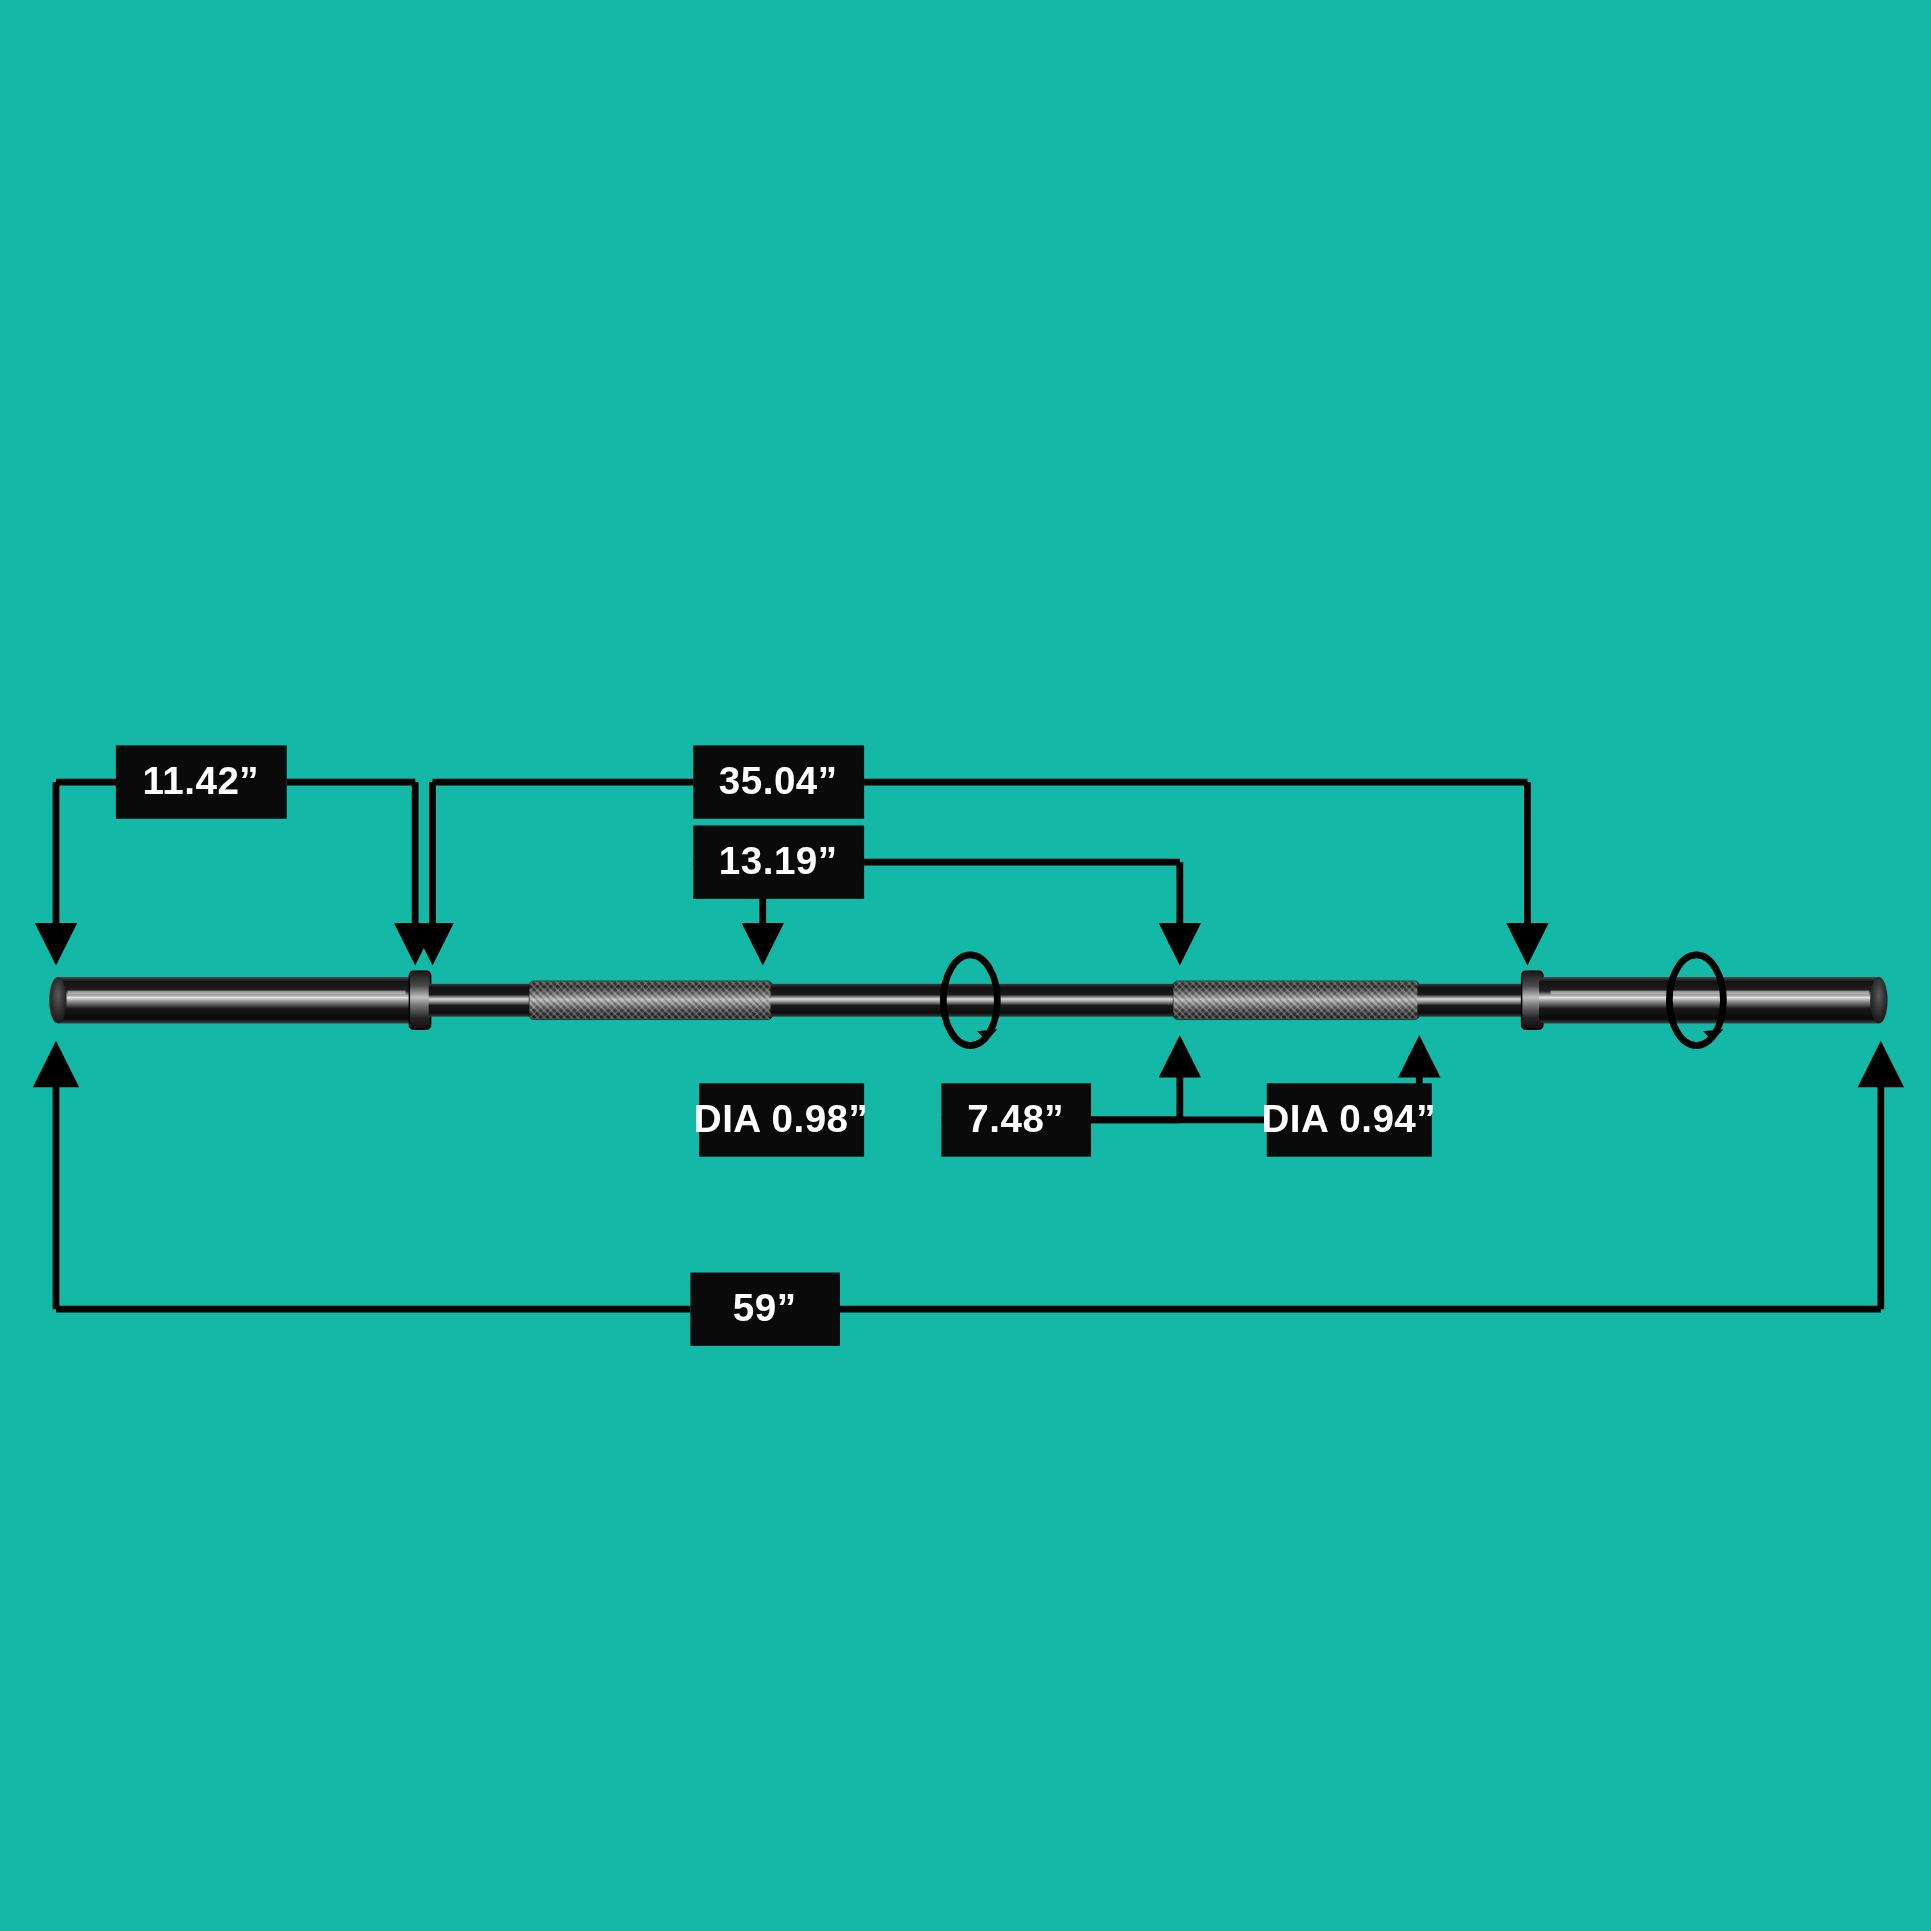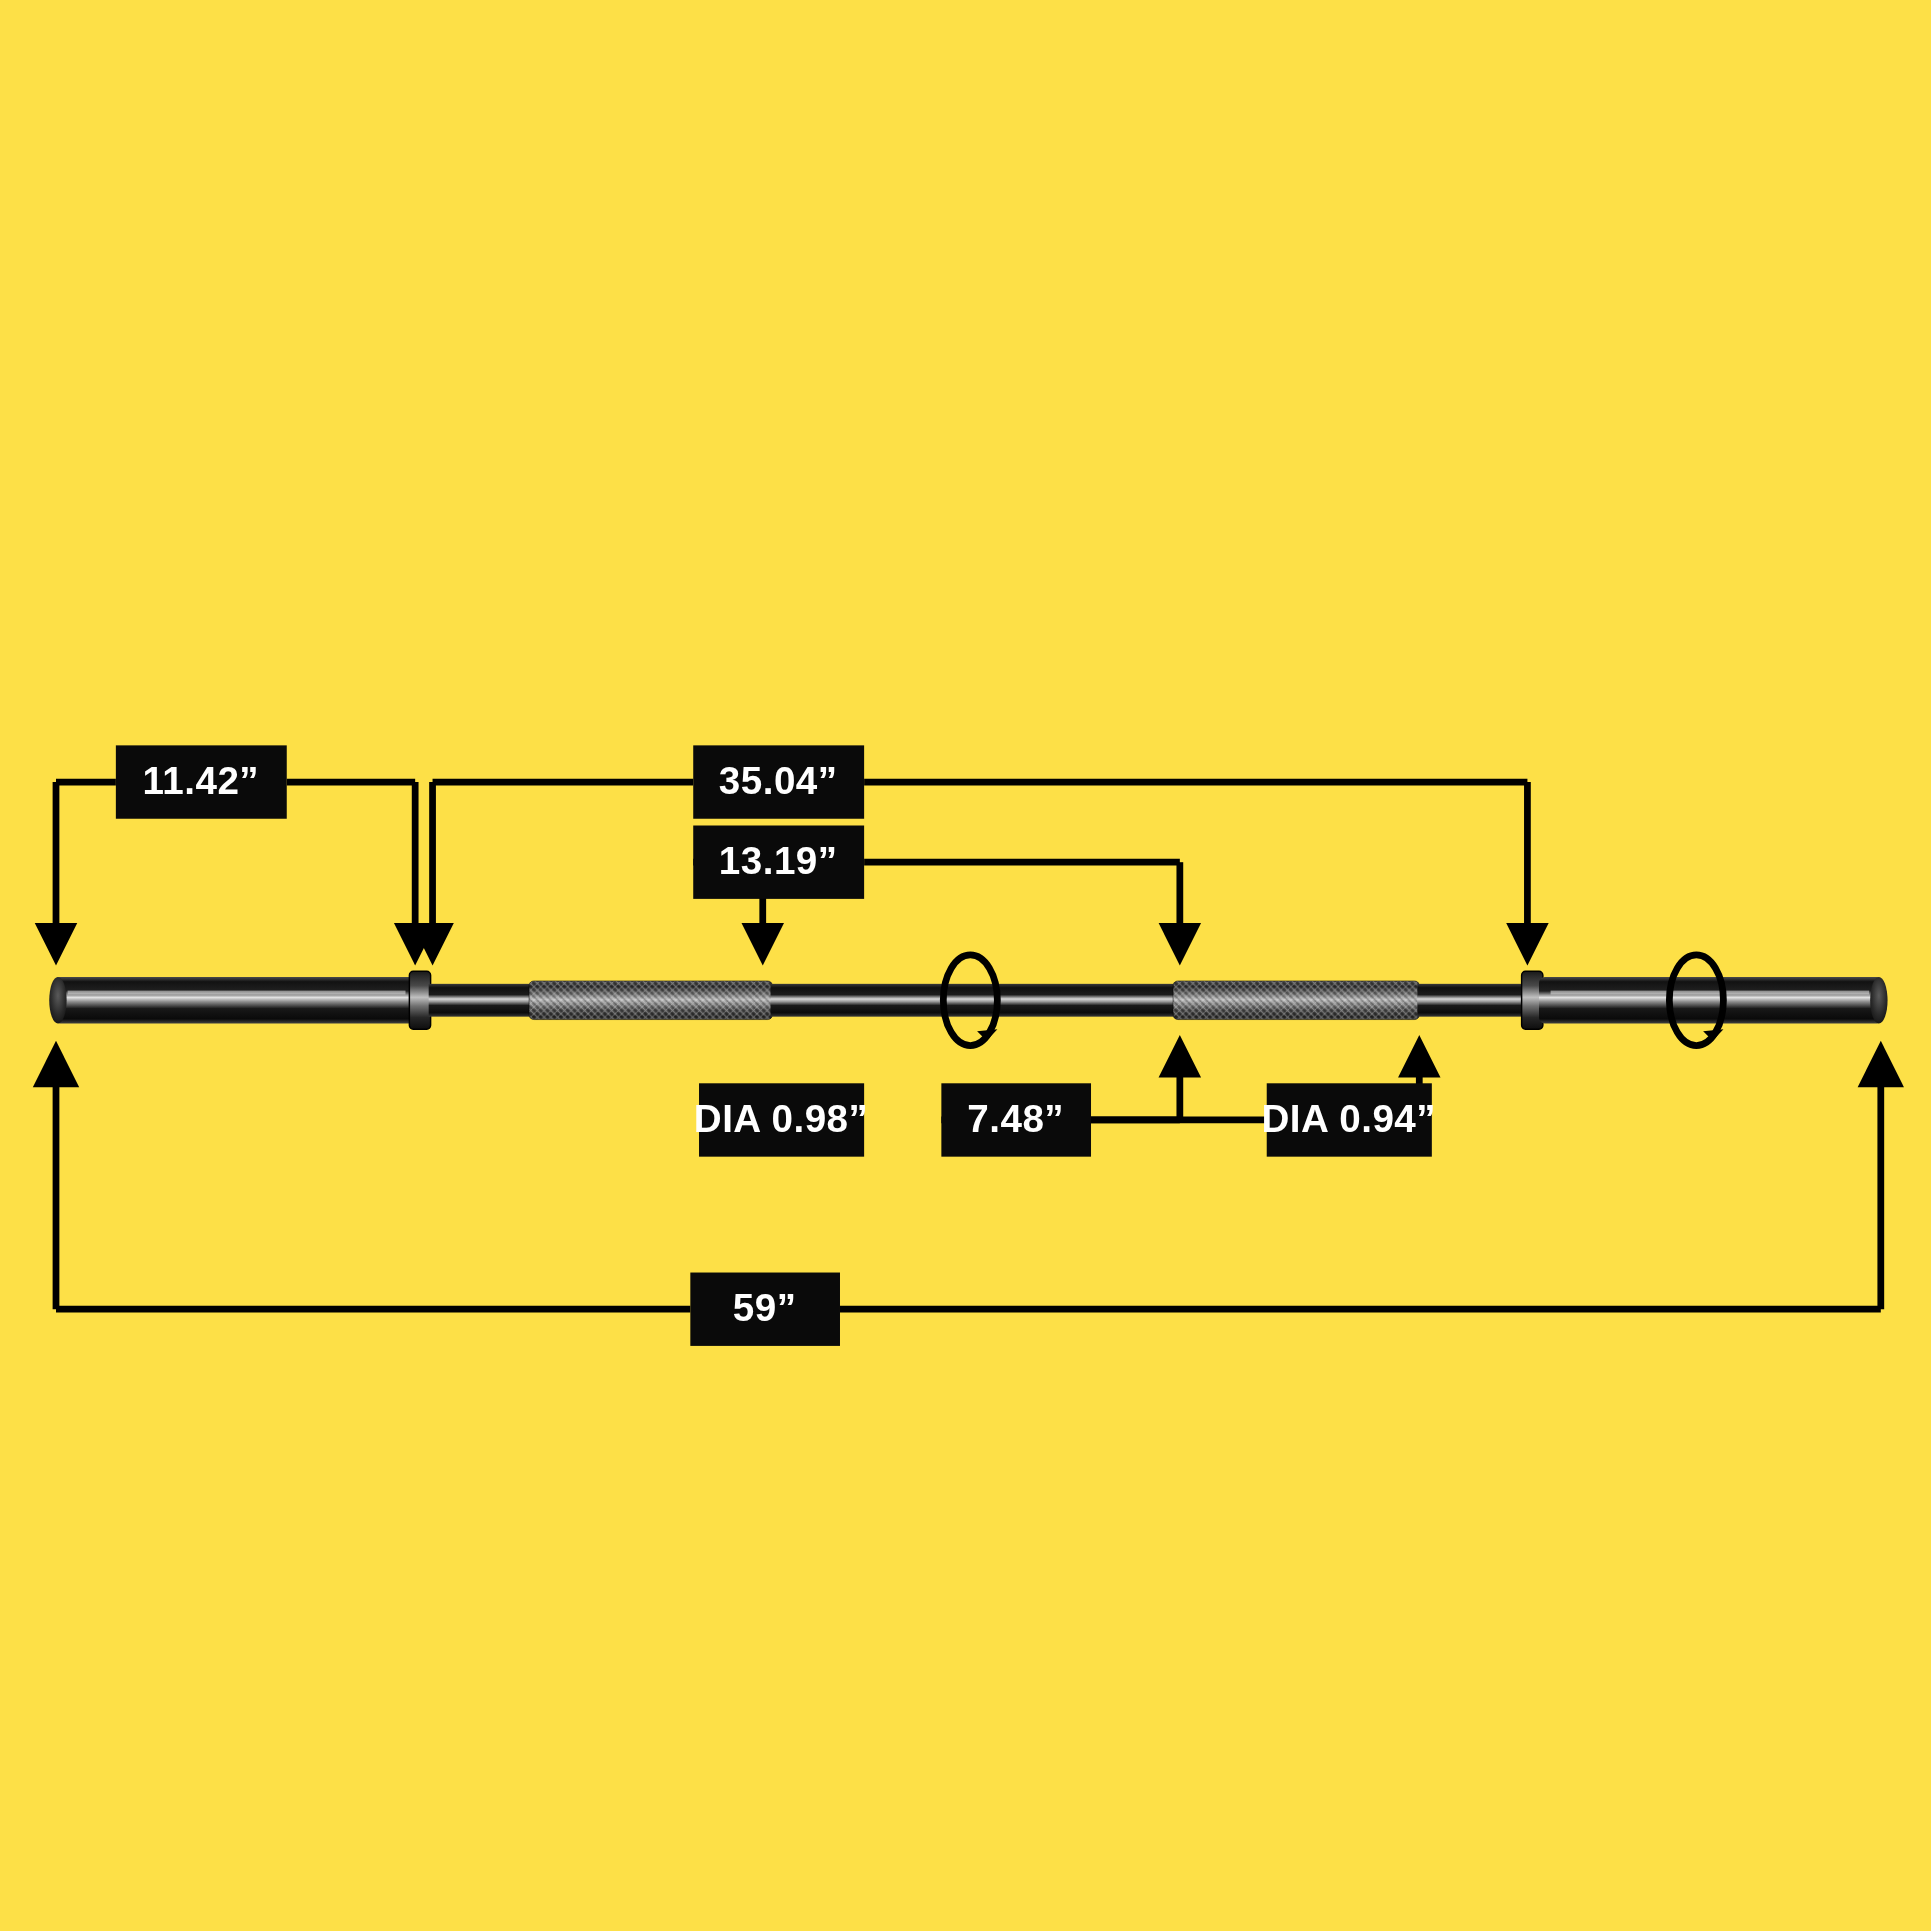--- a/index.html
+++ b/index.html
@@ -10,21 +10,21 @@
   body {
     width: 1931px;
     height: 1931px;
     font-family: "Liberation Sans", sans-serif;
     overflow: hidden;
   }
   #stage {
     position: relative;
     width: 1931px;
     height: 1931px;
-    background: #fde047;
+    background: #14b8a6;
   }
   #diagram-svg {
     position: absolute;
     left: 0;
     top: 0;
     width: 1931px;
     height: 1931px;
     display: block;
   }
   .dim-label-text {

